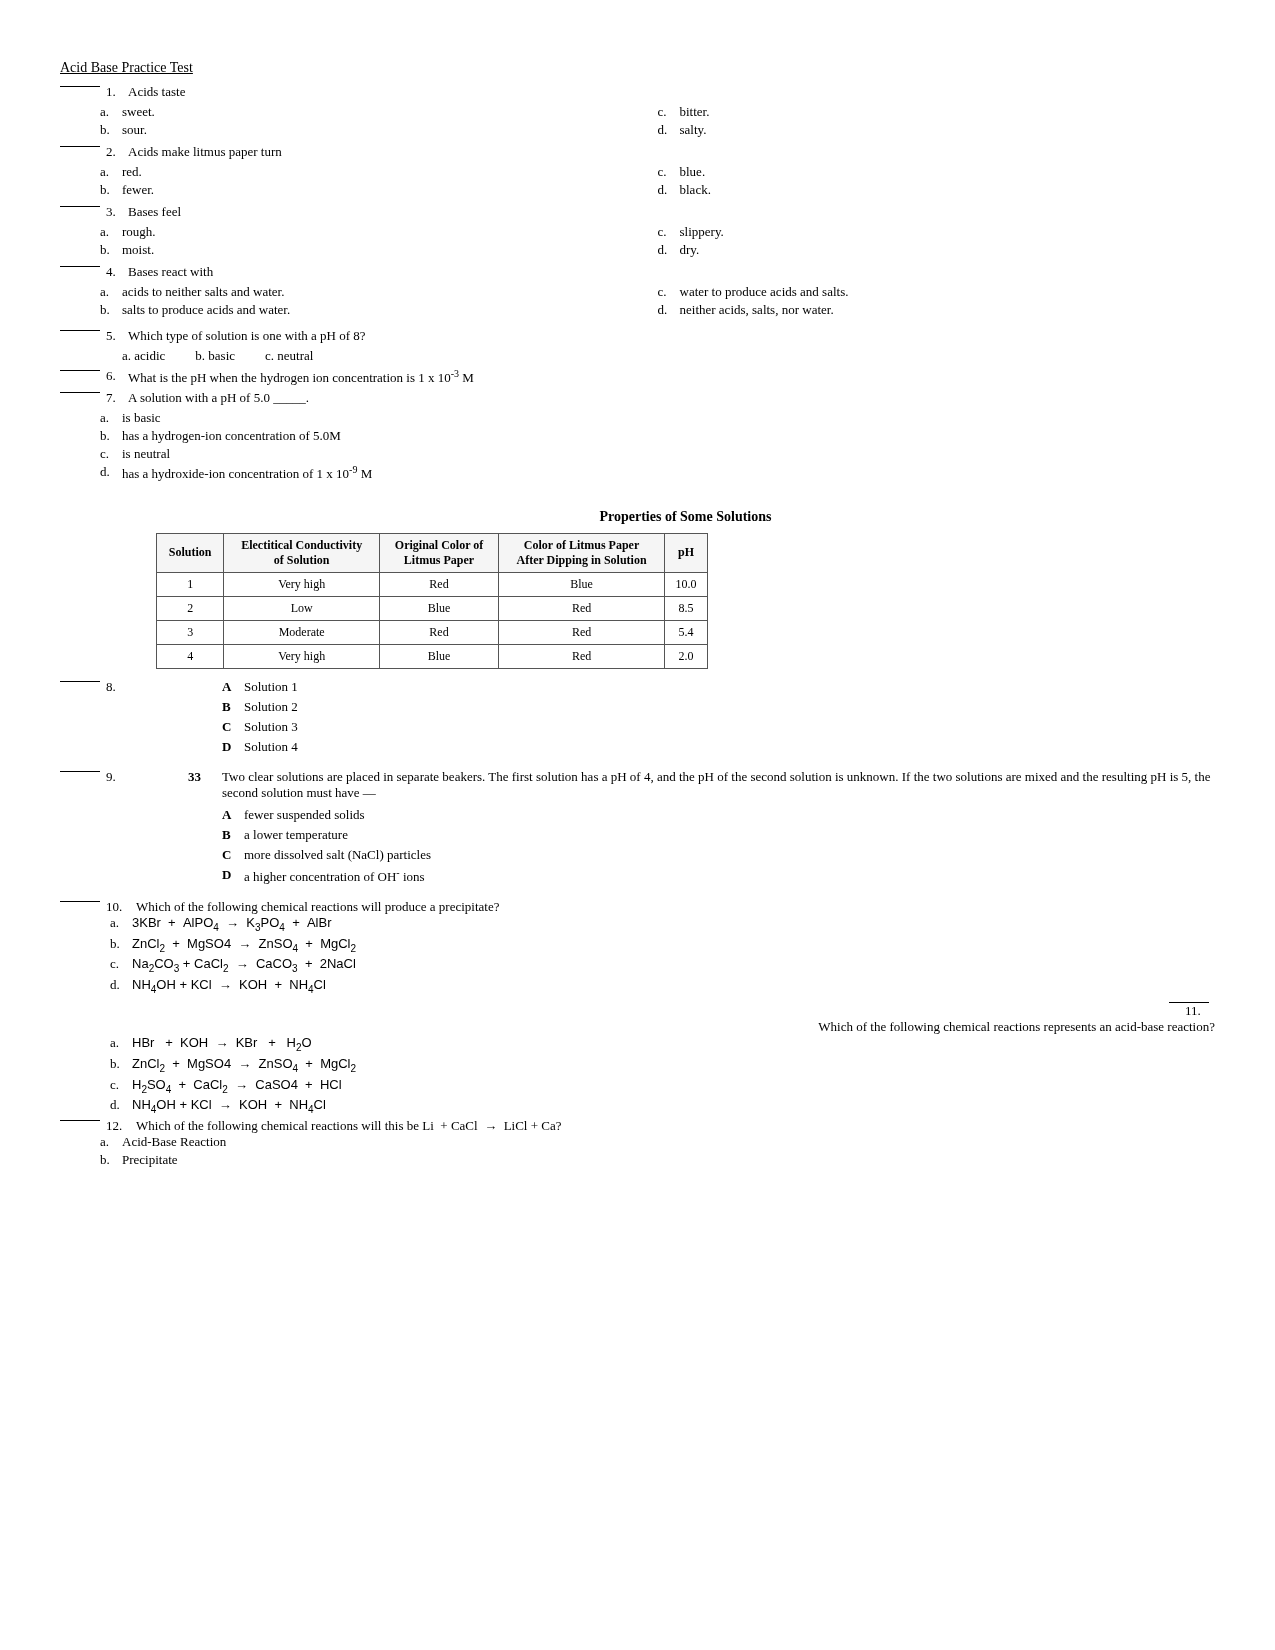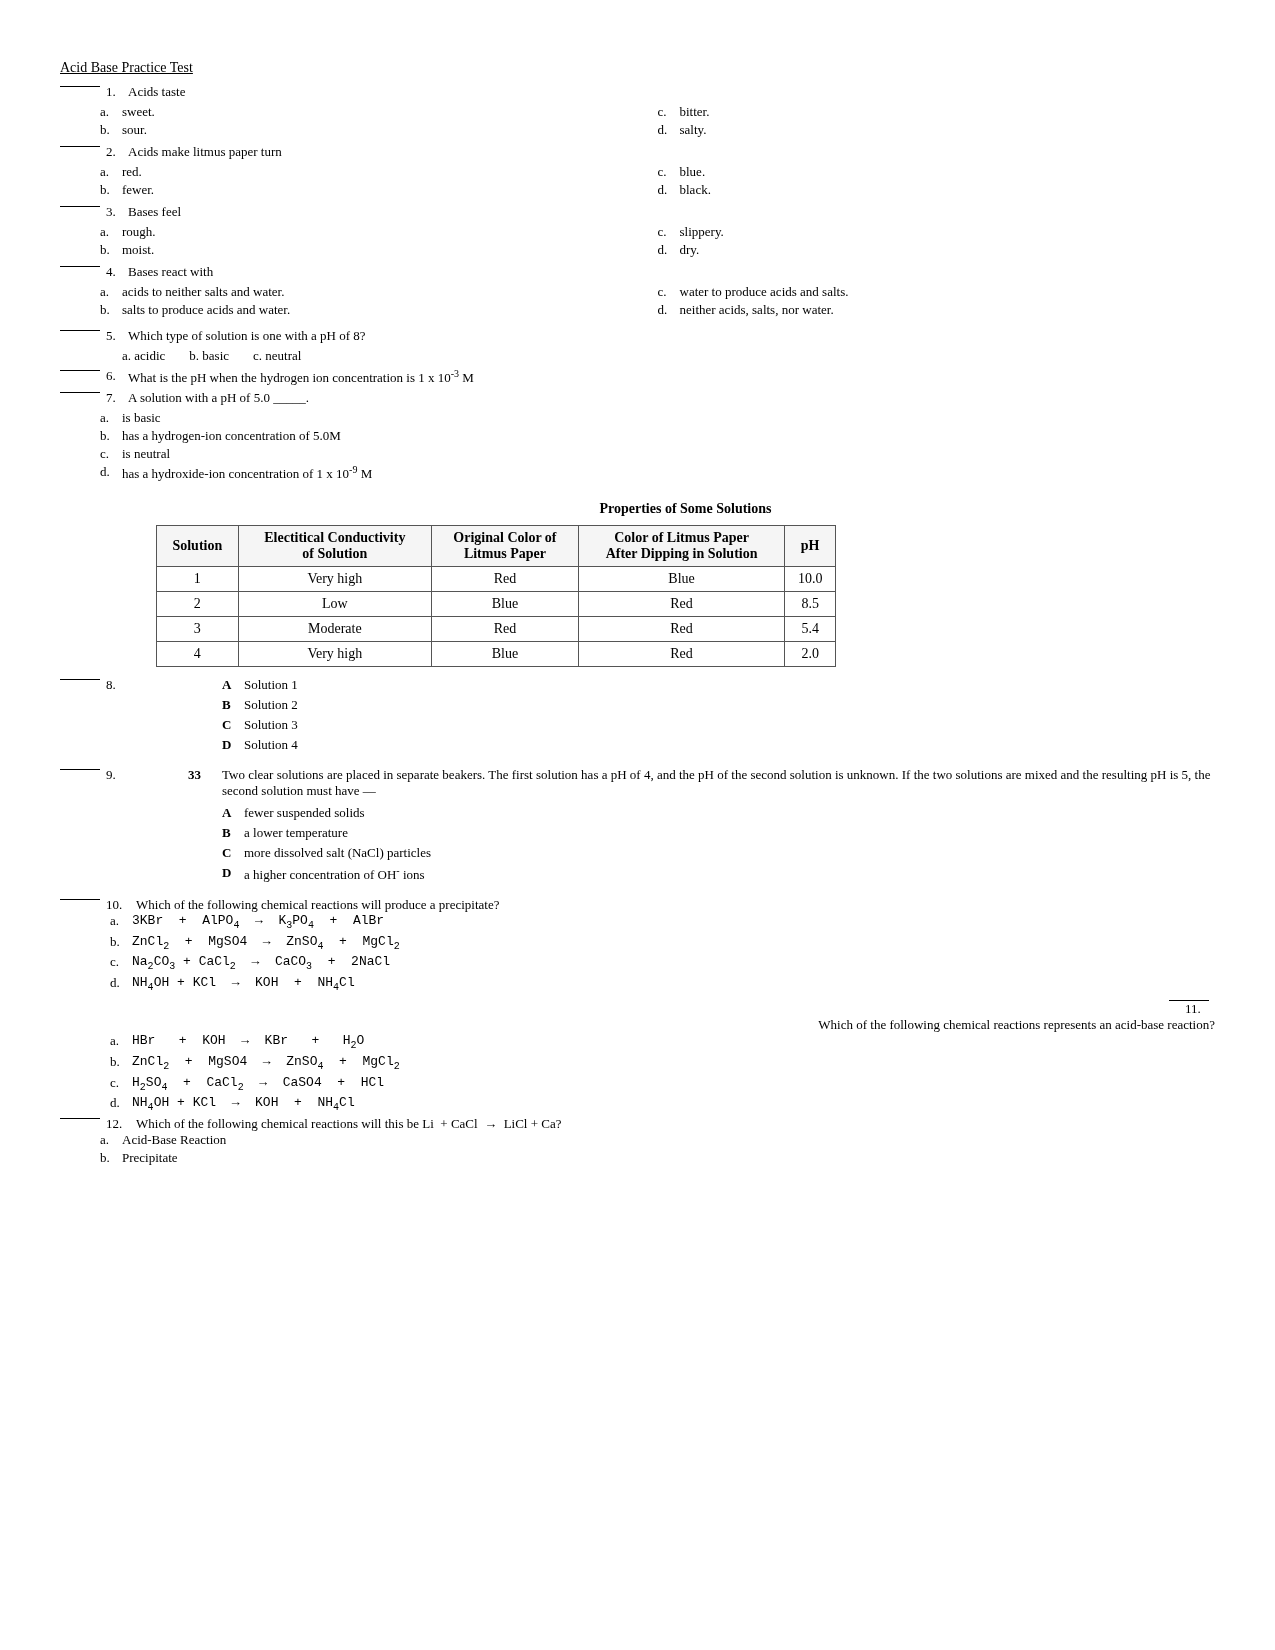--- a/index.html
+++ b/index.html
@@ -54,33 +54,33 @@
     .single-options {
       margin-left: 40px;
       margin-bottom: 4px;
     }
     .single-option {
       display: flex;
       margin-bottom: 2px;
     }
     
     .table-section {
-      margin: 18px 0 10px 60px;
+      margin: 26px 0 10px 60px;
       padding-left: 36px;
     }
     .table-title {
       text-align: center;
       font-size: 14px;
       font-weight: bold;
       margin-bottom: 8px;
     }
     table.props-table {
       border-collapse: collapse;
-      width: 680px;
-      font-size: 14px;
+      width: 552px;
+      font-size: 12px;
     }
     table.props-table th, table.props-table td {
       border: 1px solid #555;
       padding: 4px 8px;
       text-align: center;
       vertical-align: middle;
     }
     table.props-table th {
       font-weight: bold;
       background: #f5f5f5;
@@ -131,21 +131,21 @@
       margin-left: 50px;
     }
     .reaction-item {
       display: flex;
       margin-bottom: 3px;
     }
     .react-letter {
       min-width: 22px;
     }
     .react-eq {
-      font-family: Liberation Mono, monospace;
+      font-family: Liberation Sans, sans-serif;
     }
     sub, sup {
       font-size: 10px;
     }
     .bold-letter {
       font-weight: bold;
     }
   </style>
 </head>
 <body>
@@ -253,21 +253,21 @@
 </div>
 
 <div style="margin-top:8px;"></div>
 
 <div>
   <div class="question-item">
     <span class="blank"></span>
     <span class="q-num">5.</span>
     <span class="q-text">Which type of solution is one with a pH of 8?</span>
   </div>
-  <div style="margin-left:62px; display:flex; gap:24px; margin-bottom:4px;">
+  <div style="margin-left:62px; display:flex; gap:30px; margin-bottom:4px;">
     <div><span class="opt-letter">a.</span> acidic</div>
     <div><span class="opt-letter">b.</span> basic</div>
     <div><span class="opt-letter">c.</span> neutral</div>
   </div>
 </div>
 
 <div>
   <div class="question-item">
     <span class="blank"></span>
     <span class="q-num">6.</span>

